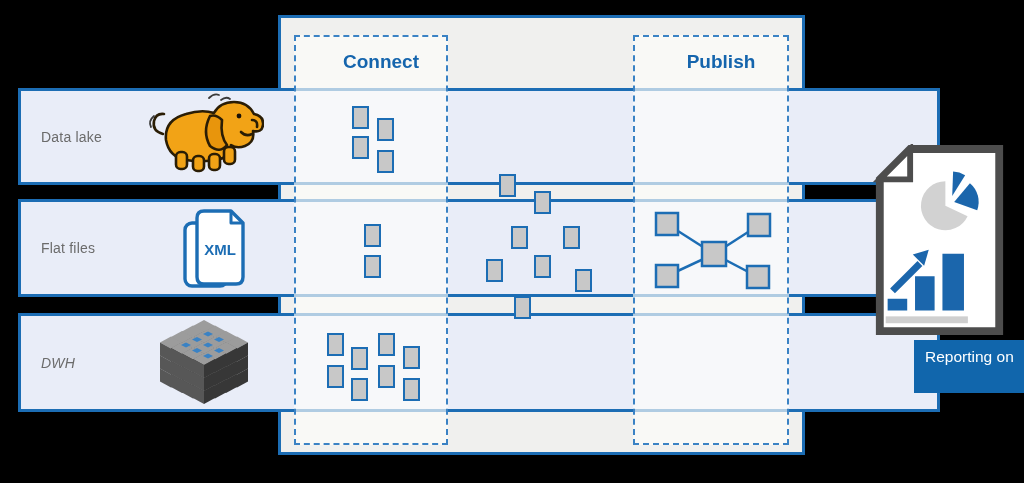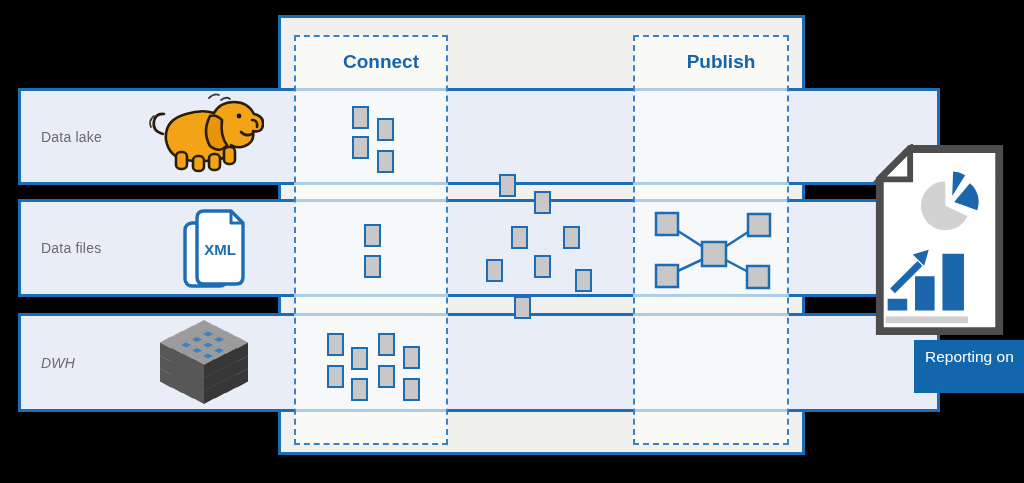--- a/index.html
+++ b/index.html
@@ -46,21 +46,21 @@
 <body>
 
 <div class="stage">
 
   <div class="panel"></div>
 
   <div class="band band-datalake">
     <div class="band-label">Data lake</div>
   </div>
   <div class="band band-flatfiles">
-    <div class="band-label">Data files</div>
+    <div class="band-label">Flat files</div>
   </div>
   <div class="band band-dwh">
     <div class="band-label">DWH</div>
   </div>
 
   <svg class="icon-abs" style="left:146px;top:90px" width="118" height="84" viewBox="0 0 118 84">
     <g stroke="#2a1d05" stroke-width="2.6" stroke-linejoin="round" stroke-linecap="round">
       <path d="M17,44 q-11,-3 -9,-13 q2,-8 10,-7" fill="none"></path>
       <path d="M20,50 Q18,30 40,24 Q56,19 68,23 Q74,12 88,12 Q102,12 108,24 Q118,26 117,35 Q116,43 107,41 Q109,52 99,56 Q91,59 85,55 Q86,66 74,69 Q58,73 40,70 Q23,67 20,50 Z" fill="#f2a316"></path>
       <rect x="30" y="62" width="11" height="17" rx="4.5" fill="#f2a316"></rect>

